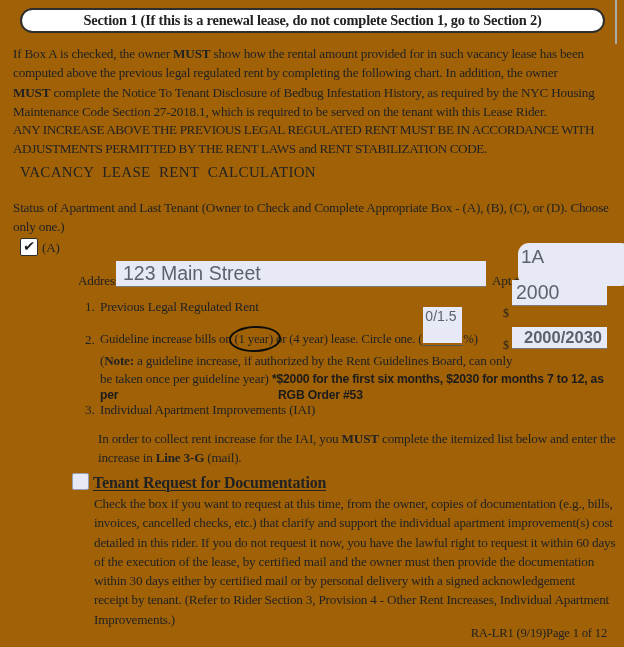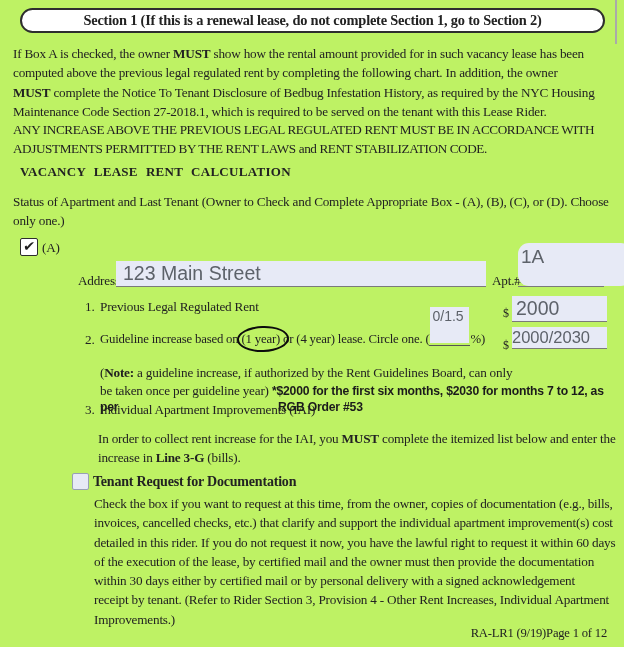--- a/index.html
+++ b/index.html
@@ -1,37 +1,37 @@
 <!DOCTYPE html>
 <html><head>
 <meta charset="utf-8">
 <style>
   * { margin:0; padding:0; box-sizing:border-box; }
   html,body { background:#ffffff; }
   .page {
-    position:relative; width:624px; height:647px; background:#bef264;
+    position:relative; width:624px; height:647px; background:#a16207;
     font-family:"Liberation Serif", serif; color:#222222;
     letter-spacing:-0.2px; overflow:hidden;
   }
 
   
   .title-box {
     position:absolute; top:8px; left:20px; width:585px; height:25px;
     border:2px solid #2e2e2e; border-radius:13px; background:#fff;
     text-align:center; font-weight:bold; font-size:14.4px; line-height:21.5px;
   }
   .artifact { position:absolute; left:615px; top:0; width:2px; height:44px; background:#aaaaaa; }
 
   
   .para { position:absolute; font-size:13.2px; line-height:19.3px; white-space:pre; }
   #p-intro  { top:44px;  left:13px; }
   #p-notice { top:120px; left:13px; letter-spacing:-0.4px; }
-  #h-calc   { position:absolute; top:164px; left:20px; font-weight:bold; font-size:13px;
+  #h-calc   { position:absolute; top:164px; left:20px; font-weight:normal; font-size:15px;
               word-spacing:4.5px; letter-spacing:0.3px; }
-  #p-status { top:192px; left:13px; }
+  #p-status { top:198px; left:13px; }
 
   
   .cb-a {
     position:absolute; top:238px; left:20px; width:18px; height:18px;
     border:1.8px solid #2d2d2d; border-radius:2px; background:#fff; text-align:center;
   }
   .cb-a .check { display:block; font-family:"DejaVu Sans", sans-serif; font-size:14px;
                  font-weight:bold; line-height:15px; color:#1d1d1d; transform:skewX(-6deg); }
   #boxa-label { position:absolute; top:240px; left:42px;  font-size:13.2px; }
   #boxa-text  { position:absolute; top:240px; left:73px;  font-size:13.2px; }
@@ -70,47 +70,47 @@
   
   .pct-blank { position:relative; display:inline-block; width:41px; height:12px;
                border-bottom:1.2px solid #555; margin-bottom:-3px; }
   .pct-val {
     position:absolute; left:1px; bottom:2px; background:#e7eaf6; color:#5d626a;
     font-family:"Liberation Sans", sans-serif; font-size:14px; line-height:19px;
     padding:0 5px 17px 2px; letter-spacing:0; white-space:nowrap;
   }
 
   
-  #money1 { top:292px; left:512px; width:95px; height:14px;margin-top:16px; }
+  #money1 { top:292px; left:512px; width:95px; height:14px; }
   #money1 .fval { font-size:19.5px; line-height:25px; padding-left:4px; }
   #money2 { top:327px; left:512px; width:95px; height:22px; }
-  #money2 .fval { font-size:16.5px; line-height:21px; padding-left:0; }
+  #money2 .fval { font-size:16.5px; line-height:21px; padding-left:12px;font-weight:bold; }
   .dollar { position:absolute; font-size:12px; color:#222; letter-spacing:0; }
   #dollar1 { top:306px; left:503px; }
   #dollar2 { top:338px; left:503px; }
 
   
-  .note-line { position:absolute; left:100px; font-size:13.2px;margin-top:12px; }
+  .note-line { position:absolute; left:100px; font-size:13.2px; }
   #note-l1 { top:353px; }
   #note-l2 { top:371px; }
   #note-l3 { top:388px; left:278px; }
   .bold-sans { font-family:"Liberation Sans", sans-serif; font-weight:bold;
                font-size:12.2px; letter-spacing:-0.2px; color:#1b1b1b; }
 
   
   #p-iai { top:429px; left:98px; }
 
   
   .cb-field {
     position:absolute; top:473px; left:72px; width:17px; height:17px;
     border:1.2px solid #98a0b4; background:#e7eaf6; border-radius:2px;
   }
   #tenant-heading {
-    position:absolute; top:474px; left:93px; font-weight:bold; font-size:14px;
-    text-underline-offset:2px; text-decoration-thickness:1.4px;
+    position:absolute; top:474px; left:93px; font-weight:bold; font-size:16px;
+    text-decoration:underline; text-underline-offset:2px; text-decoration-thickness:1.4px;
   }
   #tenant-body { top:494px; left:94px; }
 
   
   .footer { position:absolute; top:626px; left:20px; right:17px;
             display:flex; justify-content:flex-end; font-size:12.6px; }
 </style>
 </head>
 <body>
 
@@ -150,35 +150,35 @@
     </span>
 
   <span class="item-num" id="row1-num">1.</span>
   <span class="item-text" id="row1-text">Previous Legal Regulated Rent</span>
   <span class="dollar" id="dollar1">$</span>
   <span class="ufield" id="money1">
       <span class="fval">2000</span>
     </span>
 
   <span class="item-num" id="row2-num">2.</span>
-  <span class="item-text" id="row2-text"><span>Guideline increase based on </span><span class="circled"><span>(1 year)</span><span class="ellipse"></span></span><span> or </span><span>(4 year)</span><span> lease. Circle one. (</span><span class="pct-blank"><span class="pct-val">0/1.5</span></span><span>%)</span></span>
+  <span class="item-text" id="row2-text"><span>Guideline increase bills on </span><span class="circled"><span>(1 year)</span><span class="ellipse"></span></span><span> or </span><span>(4 year)</span><span> lease. Circle one. (</span><span class="pct-blank"><span class="pct-val">0/1.5</span></span><span>%)</span></span>
   <span class="dollar" id="dollar2">$</span>
   <span class="ufield" id="money2">
       <span class="fval">2000/2030</span>
     </span>
 
   <div class="note-line" id="note-l1"><span>(</span><b>Note:</b><span> a guideline increase, if authorized by the Rent Guidelines Board, can only</span></div>
   <div class="note-line" id="note-l2"><span>be taken once per guideline year) </span><span class="bold-sans">*$2000 for the first six months, $2030 for months 7 to 12, as per</span></div>
   <div class="note-line bold-sans" id="note-l3">RGB Order #53</div>
 
   <span class="item-num" id="row3-num">3.</span>
   <span class="item-text" id="row3-text">Individual Apartment Improvements (IAI)</span>
 
   <p class="para" id="p-iai"><span>In order to collect rent increase for the IAI, you </span><b>MUST</b><span> complete the itemized list below and enter the
-increase in </span><b>Line 3-G</b><span> (bills).</span></p>
+increase in </span><b>Line 3-G</b><span> (mail).</span></p>
 
   <span class="cb-field"></span>
   <div id="tenant-heading">Tenant Request for Documentation</div>
   <p class="para" id="tenant-body">Check the box if you want to request at this time, from the owner, copies of documentation (e.g., bills,
 invoices, cancelled checks, etc.) that clarify and support the individual apartment improvement(s) cost
 detailed in this rider. If you do not request it now, you have the lawful right to request it within 60 days
 of the execution of the lease, by certified mail and the owner must then provide the documentation
 within 30 days either by certified mail or by personal delivery with a signed acknowledgement
 receipt by tenant. (Refer to Rider Section 3, Provision 4 - Other Rent Increases, Individual Apartment
 Improvements.)</p>

